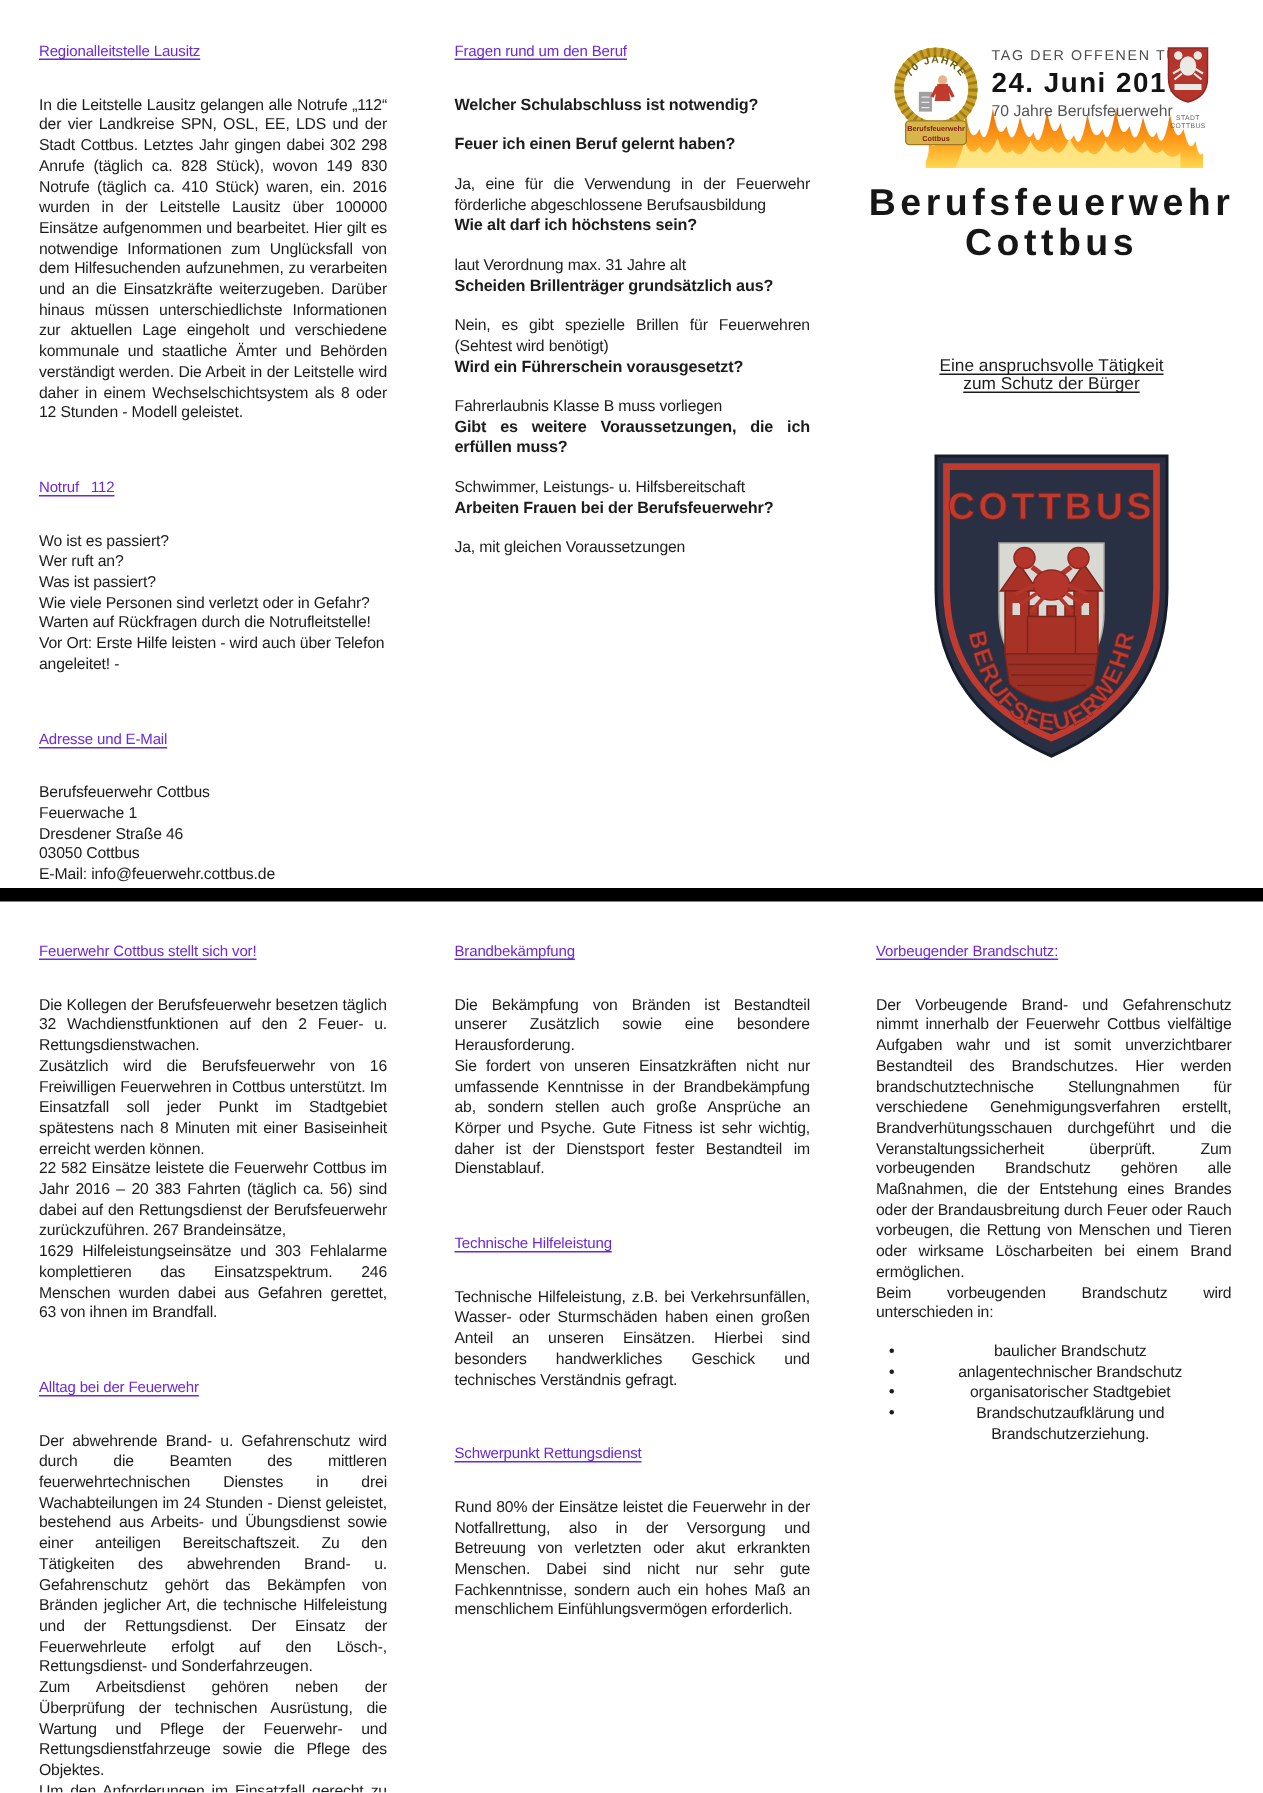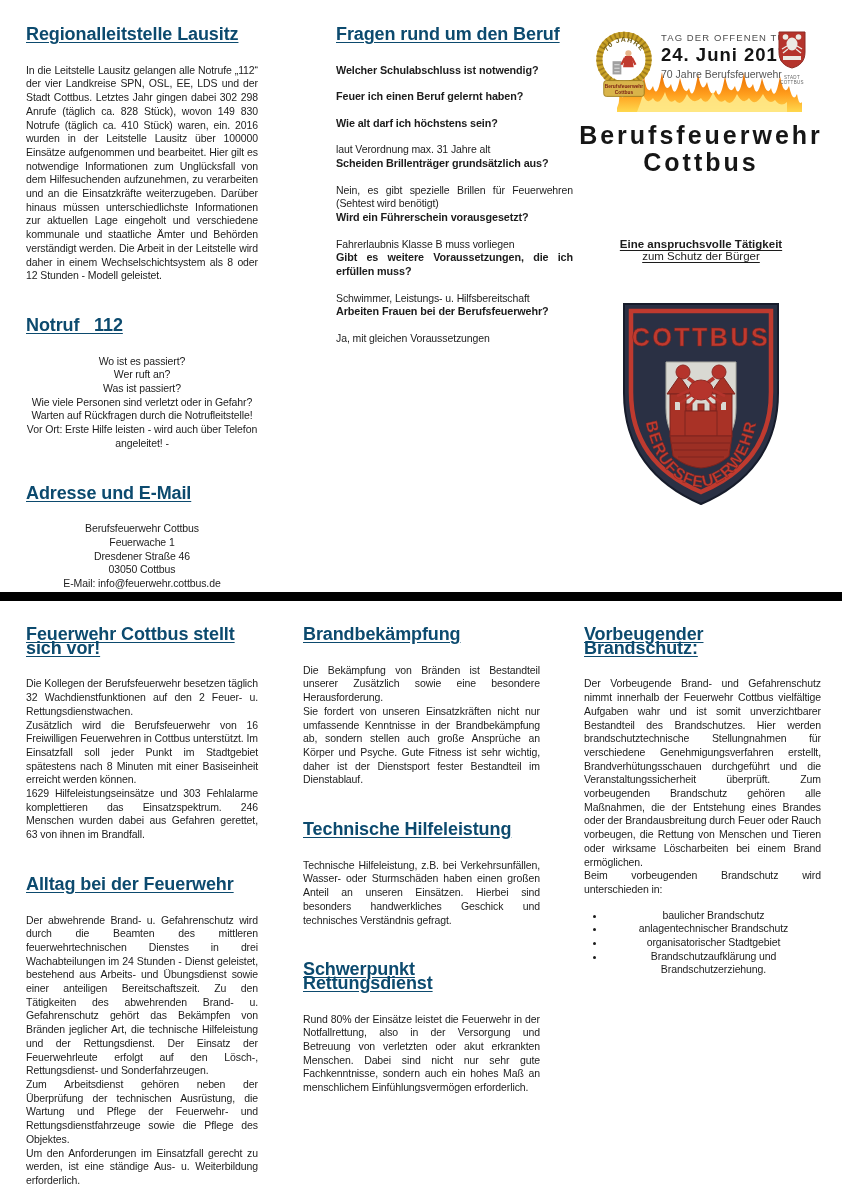--- a/index.html
+++ b/index.html
@@ -1,52 +1,52 @@
 <!DOCTYPE html>
 <html lang="de"><head>
 <meta charset="utf-8">
 <style>
   html,body{margin:0;padding:0;background:#ffffff;}
   .page{position:relative;width:842px;height:1195px;background:#fff;overflow:hidden;
         font-family:"Liberation Sans",sans-serif;color:#1c1c1c;}
   .col{position:absolute;}
   .col-tl{left:26px;top:28px;width:232px;}
-  .col-tm{left:303px;top:28px;width:237px;margin-left:33px;}
+  .col-tm{left:303px;top:28px;width:237px;}
   .col-tr{left:575px;top:18px;width:252px;}
   .col-bl{left:26px;top:628px;width:232px;}
   .col-bm{left:303px;top:628px;width:237px;}
   .col-br{left:584px;top:628px;width:237px;}
   .divider{position:absolute;left:0;top:592px;width:842px;height:9px;background:#000;}
 
-  .h-red{font-size:18px;font-weight:700;color:#0c4a6e;text-decoration:underline;
+  .h-red{font-size:10px;font-weight:400;color:#6d28d9;text-decoration:underline;
          text-underline-offset:2px;margin:0 0 22px 0;}
   .h-next{margin-top:36px;}
   .txt{font-size:10.5px;line-height:13.7px;letter-spacing:-0.1px;}
   p.j{margin:0;text-align:justify;}
-  p.l{margin:0;text-align:center;}
+  p.l{margin:0;text-align:left;}
   .qa-q{font-weight:700;font-size:10.8px;line-height:13.6px;margin:0 0 13px 0;text-align:justify;}
   .qa-a{margin:0 0 16px 0;}
   .gap14{margin-top:14px;}
   ul.bullets{margin:12px 0 0 0;padding-left:22px;}
   ul.bullets li{font-size:10.5px;line-height:13.7px;letter-spacing:-0.1px;text-align:center;}
 
   
   .banner{position:relative;height:100px;}
   .badge70{position:absolute;left:18px;top:8px;z-index:2;}
   .flames{position:absolute;left:42px;top:50px;z-index:1;}
   .event-block{position:absolute;left:86px;top:14px;z-index:2;}
   .event-line{font-size:9.5px;letter-spacing:1.1px;color:#4d4d4d;white-space:nowrap;}
   .event-date{font-size:18.5px;font-weight:700;letter-spacing:1px;color:#141414;margin-top:1px;white-space:nowrap;}
   .event-sub{font-size:10.5px;color:#555;margin-top:2px;white-space:nowrap;}
   .crest{position:absolute;left:200px;top:12px;width:34px;text-align:center;z-index:2;}
   .crest-caption{font-size:4.5px;line-height:5px;color:#666;margin-top:1px;letter-spacing:0.3px;}
   .brand-title{margin-top:4px;text-align:center;font-size:25px;font-weight:700;
                letter-spacing:3px;line-height:27px;color:#161616;}
   .tagline{text-align:center;font-size:11.5px;text-decoration:underline;text-underline-offset:2px;color:#1c1c1c;}
-  .t1{margin-top:62px;font-weight:bold;}
+  .t1{margin-top:62px;}
   .t2{margin-top:0;}
   .patch-wrap{margin-top:36px;text-align:center;}
 </style>
 </head>
 <body>
 
 <div class="page">
 
   <div class="col col-tl txt">
     <h2 class="h-red">Regionalleitstelle Lausitz</h2>
@@ -66,20 +66,21 @@
     <p class="l">Dresdener Straße 46</p>
     <p class="l">03050 Cottbus</p>
     <p class="l">E-Mail: info@feuerwehr.cottbus.de</p>
   </div>
 
   <div class="col col-tm txt">
     <h2 class="h-red">Fragen rund um den Beruf</h2>
 
     <p class="qa-q">Welcher Schulabschluss ist notwendig?</p>
     <p class="qa-q">Feuer ich einen Beruf gelernt haben?</p>
+    <p class="j qa-a">Ja, eine für die Verwendung in der Feuerwehr förderliche abgeschlossene Berufsausbildung</p>
     <p class="qa-q">Wie alt darf ich höchstens sein?</p>
     <p class="j qa-a">laut Verordnung max. 31 Jahre alt</p>
     <p class="qa-q">Scheiden Brillenträger grundsätzlich aus?</p>
     <p class="j qa-a">Nein, es gibt spezielle Brillen für Feuerwehren (Sehtest wird benötigt)</p>
     <p class="qa-q">Wird ein Führerschein vorausgesetzt?</p>
     <p class="j qa-a">Fahrerlaubnis Klasse B muss vorliegen</p>
     <p class="qa-q">Gibt es weitere Voraussetzungen, die ich erfüllen muss?</p>
     <p class="j qa-a">Schwimmer, Leistungs- u. Hilfsbereitschaft</p>
     <p class="qa-q">Arbeiten Frauen bei der Berufsfeuerwehr?</p>
     <p class="j qa-a">Ja, mit gleichen Voraussetzungen</p>
@@ -186,20 +187,21 @@
       </svg>
     </div>
   </div>
 
   <div class="divider"></div>
 
   <div class="col col-bl txt">
     <h2 class="h-red">Feuerwehr Cottbus stellt sich vor!</h2>
     <p class="j">Die Kollegen der Berufsfeuerwehr besetzen täglich 32 Wachdienstfunktionen auf den 2 Feuer- u. Rettungsdienstwachen.</p>
     <p class="j">Zusätzlich wird die Berufsfeuerwehr von 16 Freiwilligen Feuerwehren in Cottbus unterstützt. Im Einsatzfall soll jeder Punkt im Stadtgebiet spätestens nach 8 Minuten mit einer Basiseinheit erreicht werden können.</p>
+    <p class="j">22 582 Einsätze leistete die Feuerwehr Cottbus im Jahr 2016 – 20 383 Fahrten (täglich ca. 56) sind dabei auf den Rettungsdienst der Berufsfeuerwehr zurückzuführen. 267 Brandeinsätze,</p>
     <p class="j">1629 Hilfeleistungseinsätze und 303 Fehlalarme komplettieren das Einsatzspektrum. 246 Menschen wurden dabei aus Gefahren gerettet, 63 von ihnen im Brandfall.</p>
 
     <h2 class="h-red h-next">Alltag bei der Feuerwehr</h2>
     <p class="j">Der abwehrende Brand- u. Gefahrenschutz wird durch die Beamten des mittleren feuerwehrtechnischen Dienstes in drei Wachabteilungen im 24 Stunden - Dienst geleistet, bestehend aus Arbeits- und Übungsdienst sowie einer anteiligen Bereitschaftszeit. Zu den Tätigkeiten des abwehrenden Brand- u. Gefahrenschutz gehört das Bekämpfen von Bränden jeglicher Art, die technische Hilfeleistung und der Rettungsdienst. Der Einsatz der Feuerwehrleute erfolgt auf den Lösch-, Rettungsdienst- und Sonderfahrzeugen.</p>
     <p class="j">Zum Arbeitsdienst gehören neben der Überprüfung der technischen Ausrüstung, die Wartung und Pflege der Feuerwehr- und Rettungsdienstfahrzeuge sowie die Pflege des Objektes.</p>
     <p class="j">Um den Anforderungen im Einsatzfall gerecht zu werden, ist eine ständige Aus- u. Weiterbildung erforderlich.</p>
   </div>
 
   <div class="col col-bm txt">
     <h2 class="h-red">Brandbekämpfung</h2>

